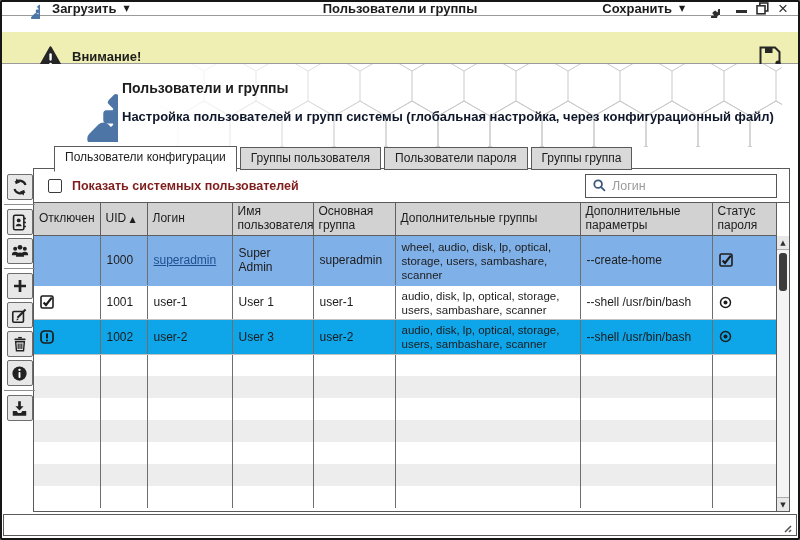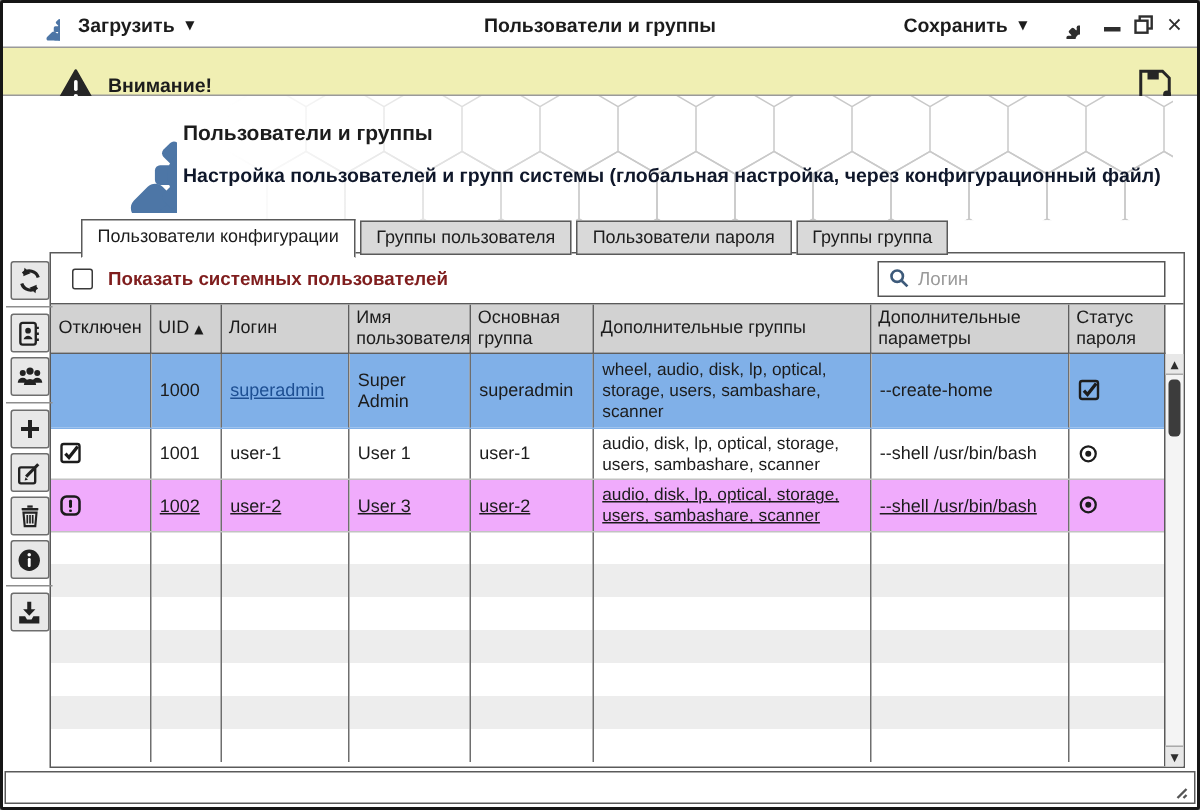--- a/index.html
+++ b/index.html
@@ -8,21 +8,21 @@
   .glyph { font-family:"DejaVu Sans", sans-serif; }
 
   .window {
     position:relative; width:800px; height:540px;
     border:2px solid #161616; border-radius:2px;
     background:#fff; overflow:hidden;
   }
 
   
   .titlebar {
-    position:absolute; left:0; top:0; right:0; height:30px;
+    position:absolute; left:0; top:0; right:0; height:14px;
     display:flex; align-items:center; padding:0 10px;
     background:#fff; border-bottom:1px solid #9a9a9a;
   }
   .menu-btn { display:flex; align-items:center; gap:7px; font-size:13px; font-weight:600; color:#1c1c1c; cursor:default; }
   .chev { font-size:8px; color:#1c1c1c; }
   .tb-title { position:absolute; left:0; right:0; text-align:center; font-size:13px; font-weight:700; color:#1c1c1c; pointer-events:none; }
   .tb-right { margin-left:auto; display:flex; align-items:center; gap:16px; z-index:2; }
   .winctl { display:flex; align-items:center; gap:9px; }
   .min-bar { width:11px; height:3px; background:#2e2e2e; margin-top:6px; }
   .close-x { font-size:17px; line-height:1; color:#2e2e2e; font-weight:400; }
@@ -78,21 +78,21 @@
     vertical-align:middle; line-height:1.15; overflow:hidden;
   }
   th:first-child { border-left:none; white-space:nowrap; }
   td {
     font-size:12px; color:#1c1c1c; border-left:1px solid #6e6e6e; border-right:1px solid #6e6e6e;
     border-bottom:1px solid #c2c2c2; padding:2px 6px; vertical-align:middle; overflow:hidden;
   }
   td:first-child { border-left:none; text-align:center; }
   tr.sel td { background:#80b0e8; border-bottom-color:#80b0e8; }
   tr.r2 td { height:33px; }
-  tr.r3 td { background:#f0abfc; height:35px;text-decoration:underline; }
+  tr.r3 td { background:#0ea5e9; height:35px; }
   tr.r1 td { height:50px; }
   td.groups { font-size:11.5px; line-height:1.22; padding-top:3px; }
   td.params { white-space:nowrap; }
   td.center { text-align:center; }
   a.loginlink { color:#1d4f93; text-decoration:underline; }
   tr.empty td { height:22px; border-bottom:none; }
   tr.empty.alt td { background:#ededed; }
 
   
   .vscroll {

